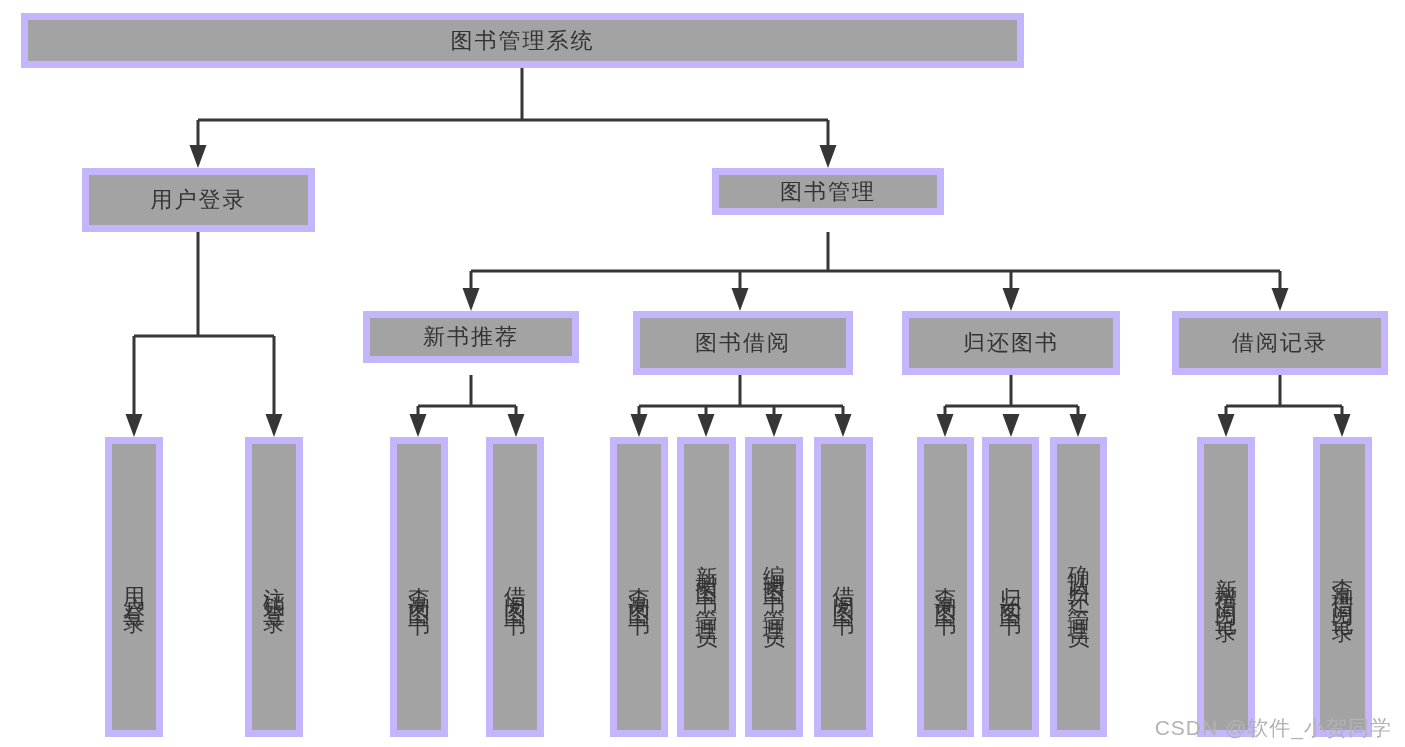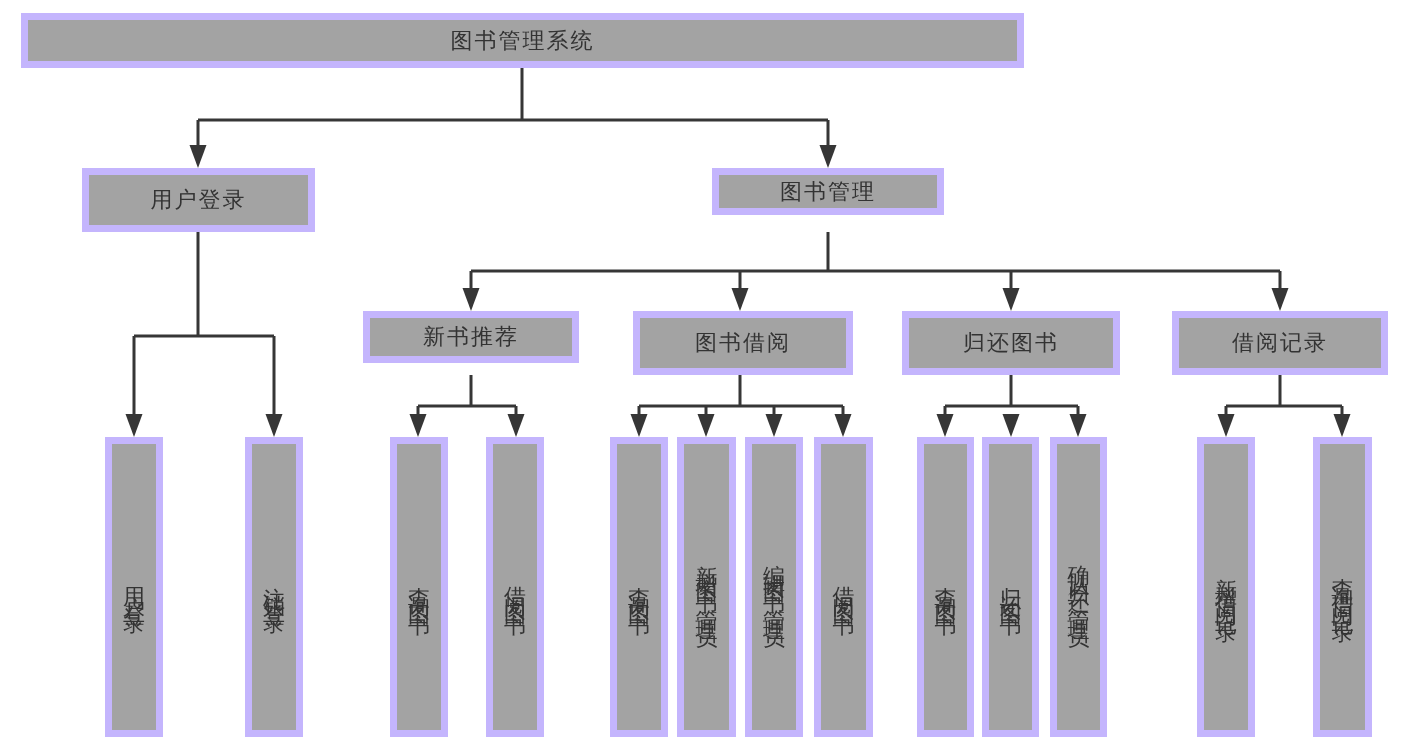--- a/index.html
+++ b/index.html
@@ -111,14 +111,15 @@
     <span class="lbl">确认归还（管理员）</span>
   </div>
 
   <div class="box leaf" style="left:1197px;top:437px;width:58px;height:300px">
     <span class="lbl">新增借阅记录</span>
   </div>
   <div class="box leaf" style="left:1313px;top:437px;width:59px;height:300px">
     <span class="lbl">查询借阅记录</span>
   </div>
 
+  <div class="watermark">CSDN @软件_小贺同学</div>
 
 </div>
 
 </body></html>

